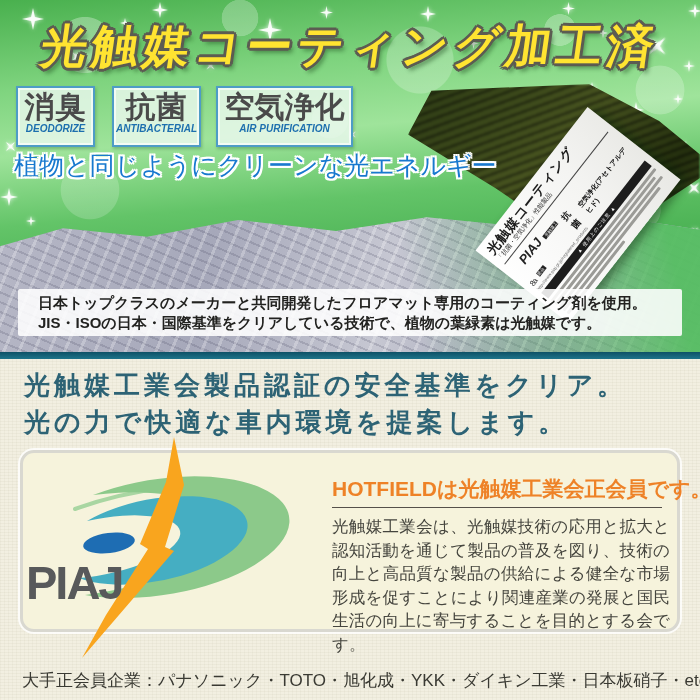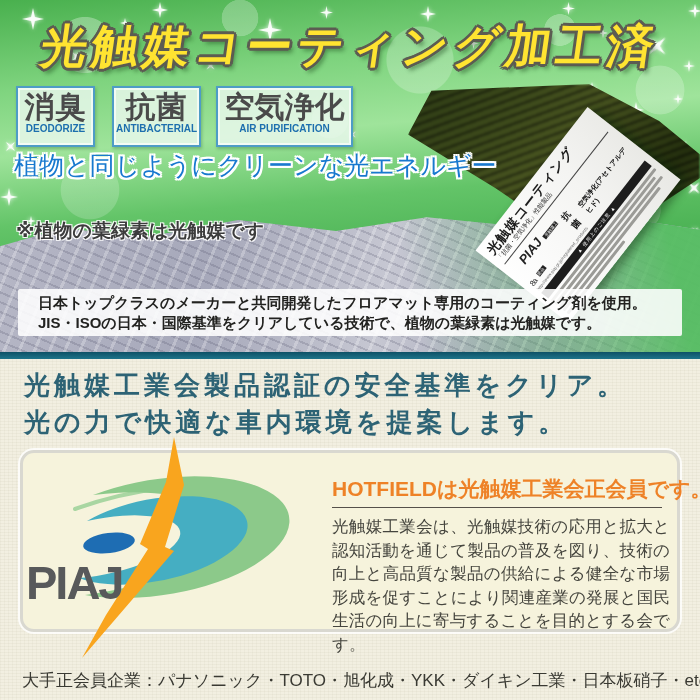--- a/index.html
+++ b/index.html
@@ -31,21 +31,21 @@
     transform:skewX(-8deg); white-space:nowrap;
     text-shadow:-2px -2px 0 #5c5c52, 2px -2px 0 #5c5c52, -2px 2px 0 #5c5c52, 2px 2px 0 #5c5c52,
                 0 -3px 0 #5c5c52, 0 3px 0 #5c5c52, -3px 0 0 #5c5c52, 3px 0 0 #5c5c52,
                 4px 5px 4px rgba(20,60,20,.45); z-index:5; }
 
   
   .feature-box { position:absolute; top:86px; height:61px; background:rgba(240,250,243,.78);
     border:2px solid #4e9cc6; box-shadow:inset 0 0 0 2px rgba(255,255,255,.65), 1px 2px 3px rgba(0,60,20,.25);
     text-align:center; z-index:5; padding-top:2px; }
   .feature-jp { font-size:30px; font-weight:700; color:#4a4a4a; line-height:33px; letter-spacing:1px; }
-  .feature-en { font-size:10px; font-weight:700; color:#1d6fae; letter-spacing:0; }
+  .feature-en { font-size:10px; font-weight:700; color:#1d6fae; letter-spacing:0;font-style:italic; }
   .fb1 { left:16px;  width:79px; }
   .fb2 { left:112px; width:89px; }
   .fb3 { left:216px; width:137px;text-align:center; }
   .fb3 .feature-jp { letter-spacing:0; }
 
   
   .mat-gray { position:absolute; left:0; top:213px; width:700px; height:139px; z-index:2;
     background:
       repeating-linear-gradient(113deg, rgba(255,255,255,.25) 0 3px, transparent 3px 14px),
       repeating-linear-gradient(23deg, rgba(70,70,95,.20) 0 2px, transparent 2px 9px),
@@ -350,21 +350,20 @@
           <div></div>
           <div></div>
           <div></div>
           <div></div>
       </div>
     </div>
 
     <div class="headline">
       <span>植物と同じようにクリーンな光エネルギー</span><br>
     </div>
-    <div class="note">※植物の葉緑素は光触媒です</div>
 
     <div class="info-box">
       <p>日本トップクラスのメーカーと共同開発したフロアマット専用のコーティング剤を使用。</p>
       <p>JIS・ISOの日本・国際基準をクリアしている技術で、植物の葉緑素は光触媒です。</p>
     </div>
   </div>
 
   <div class="divider"></div>
 
   <div class="cream">

